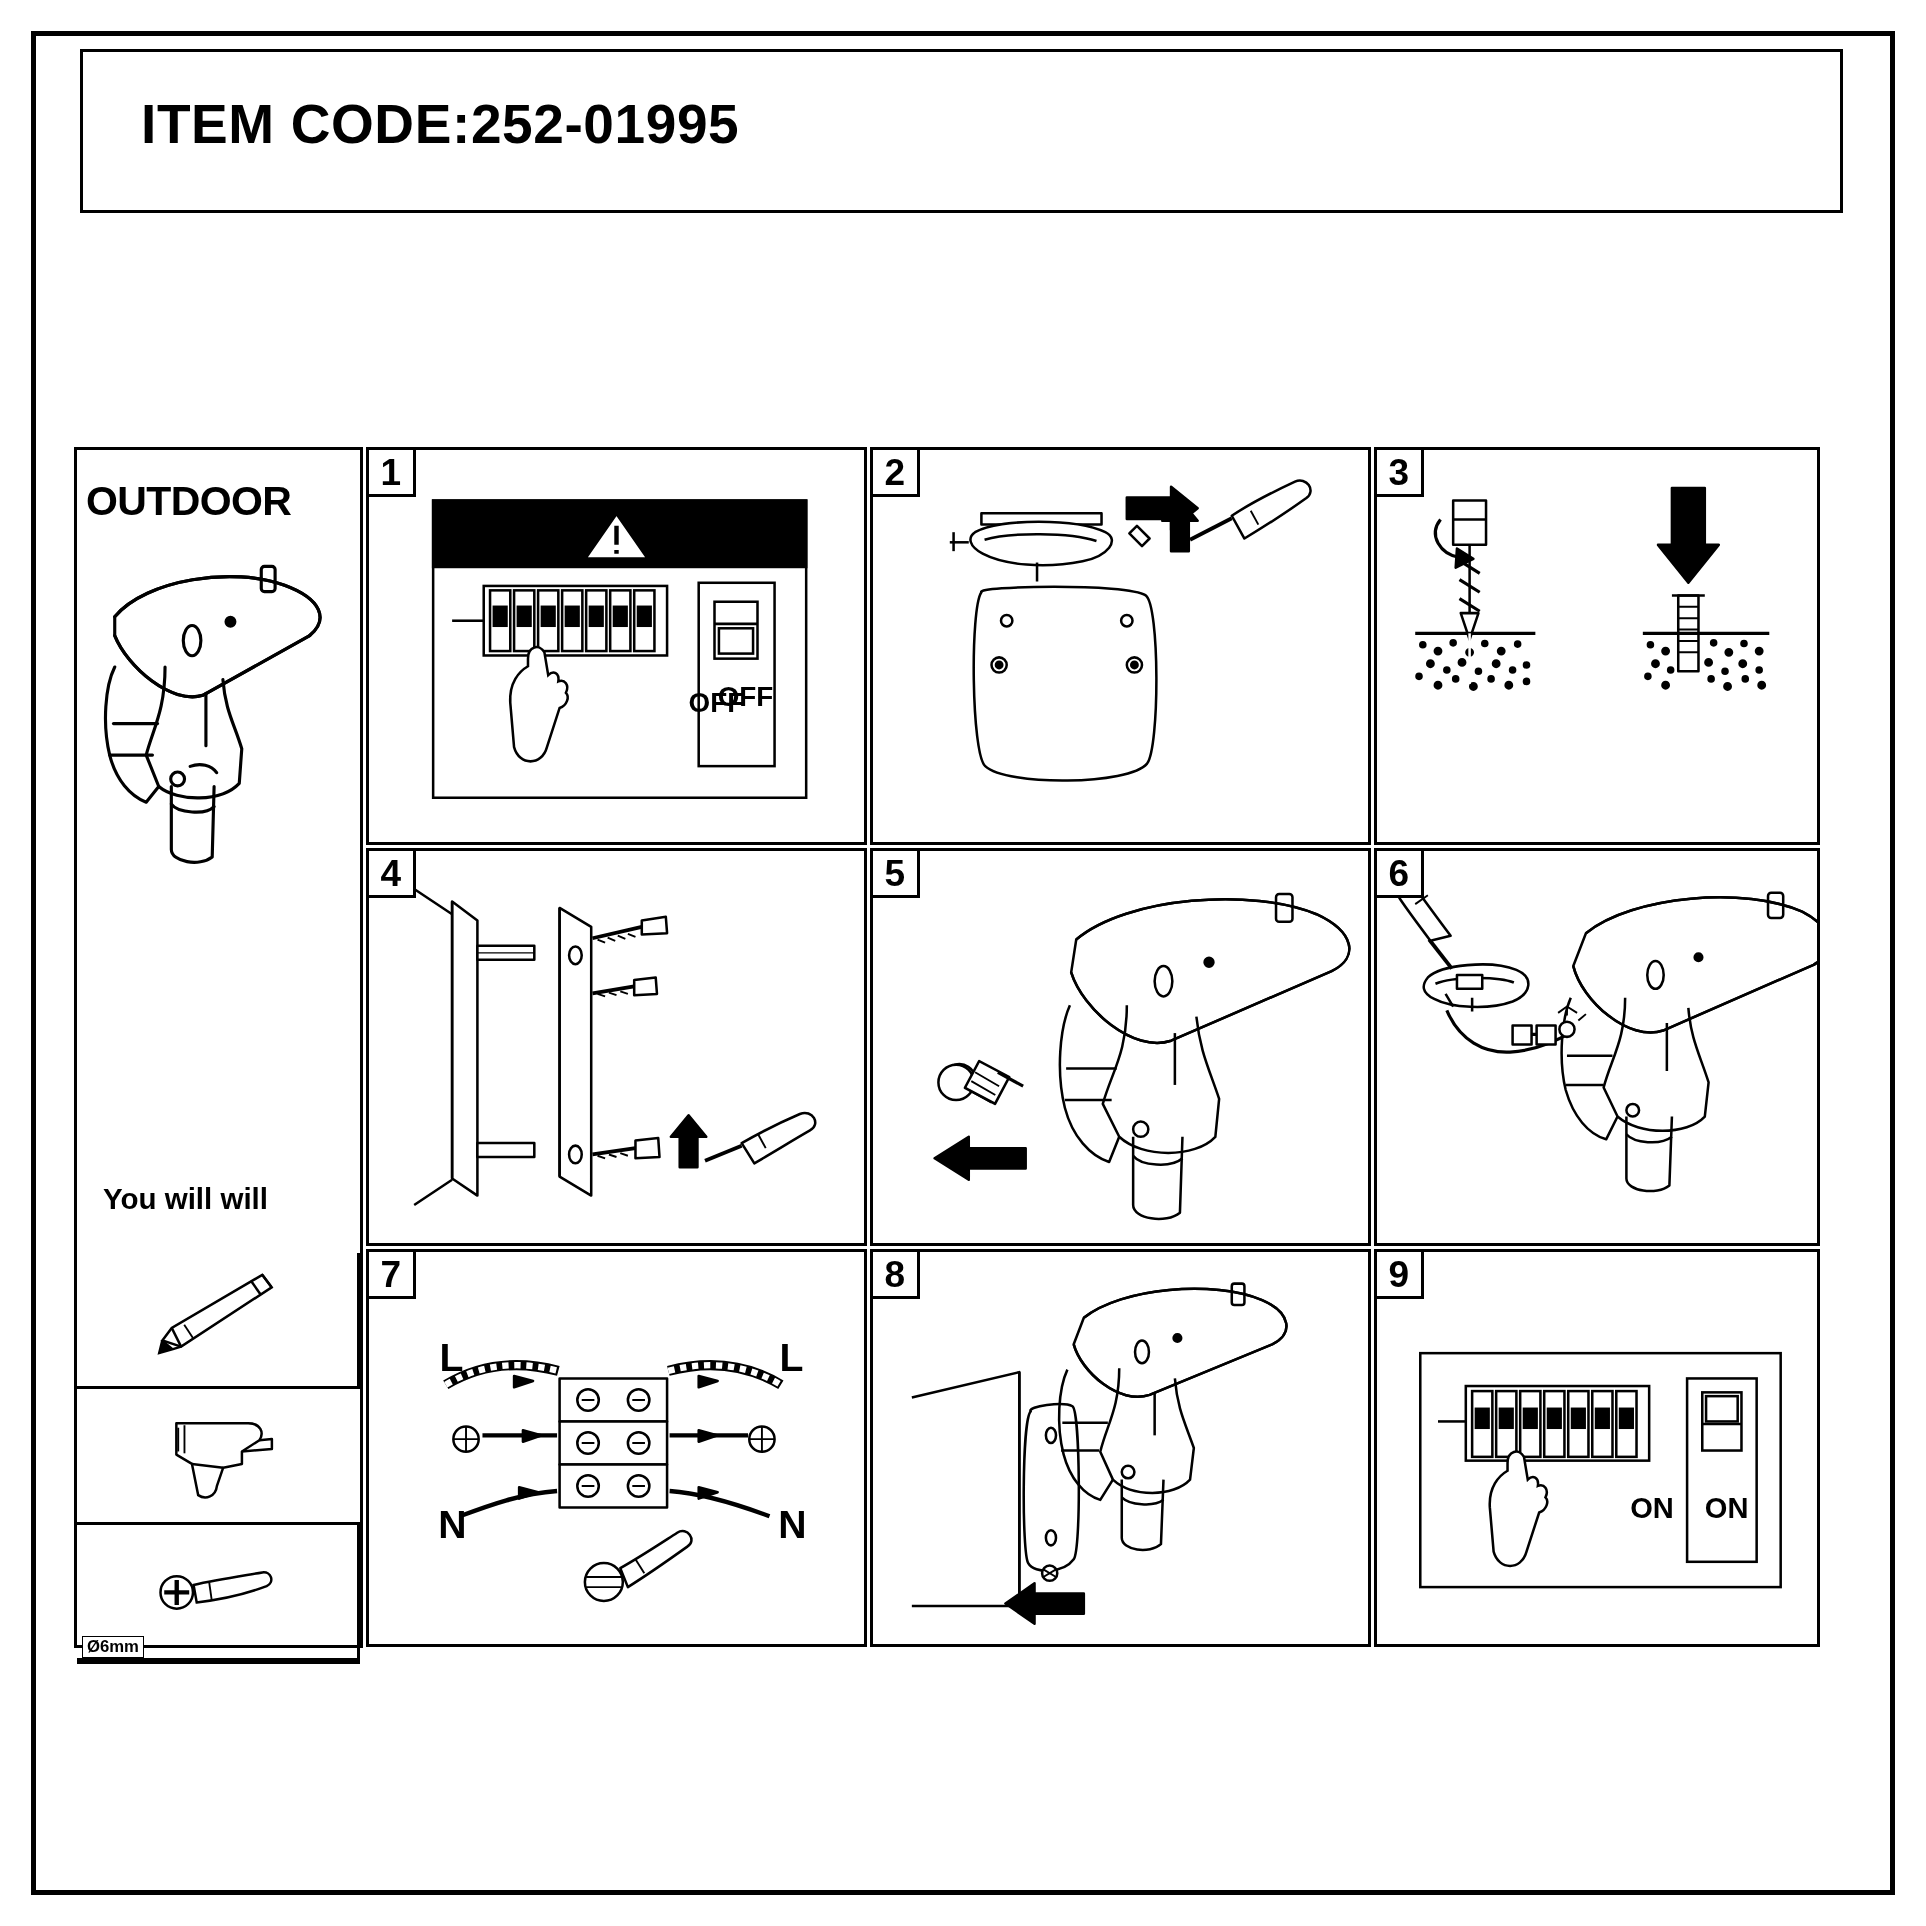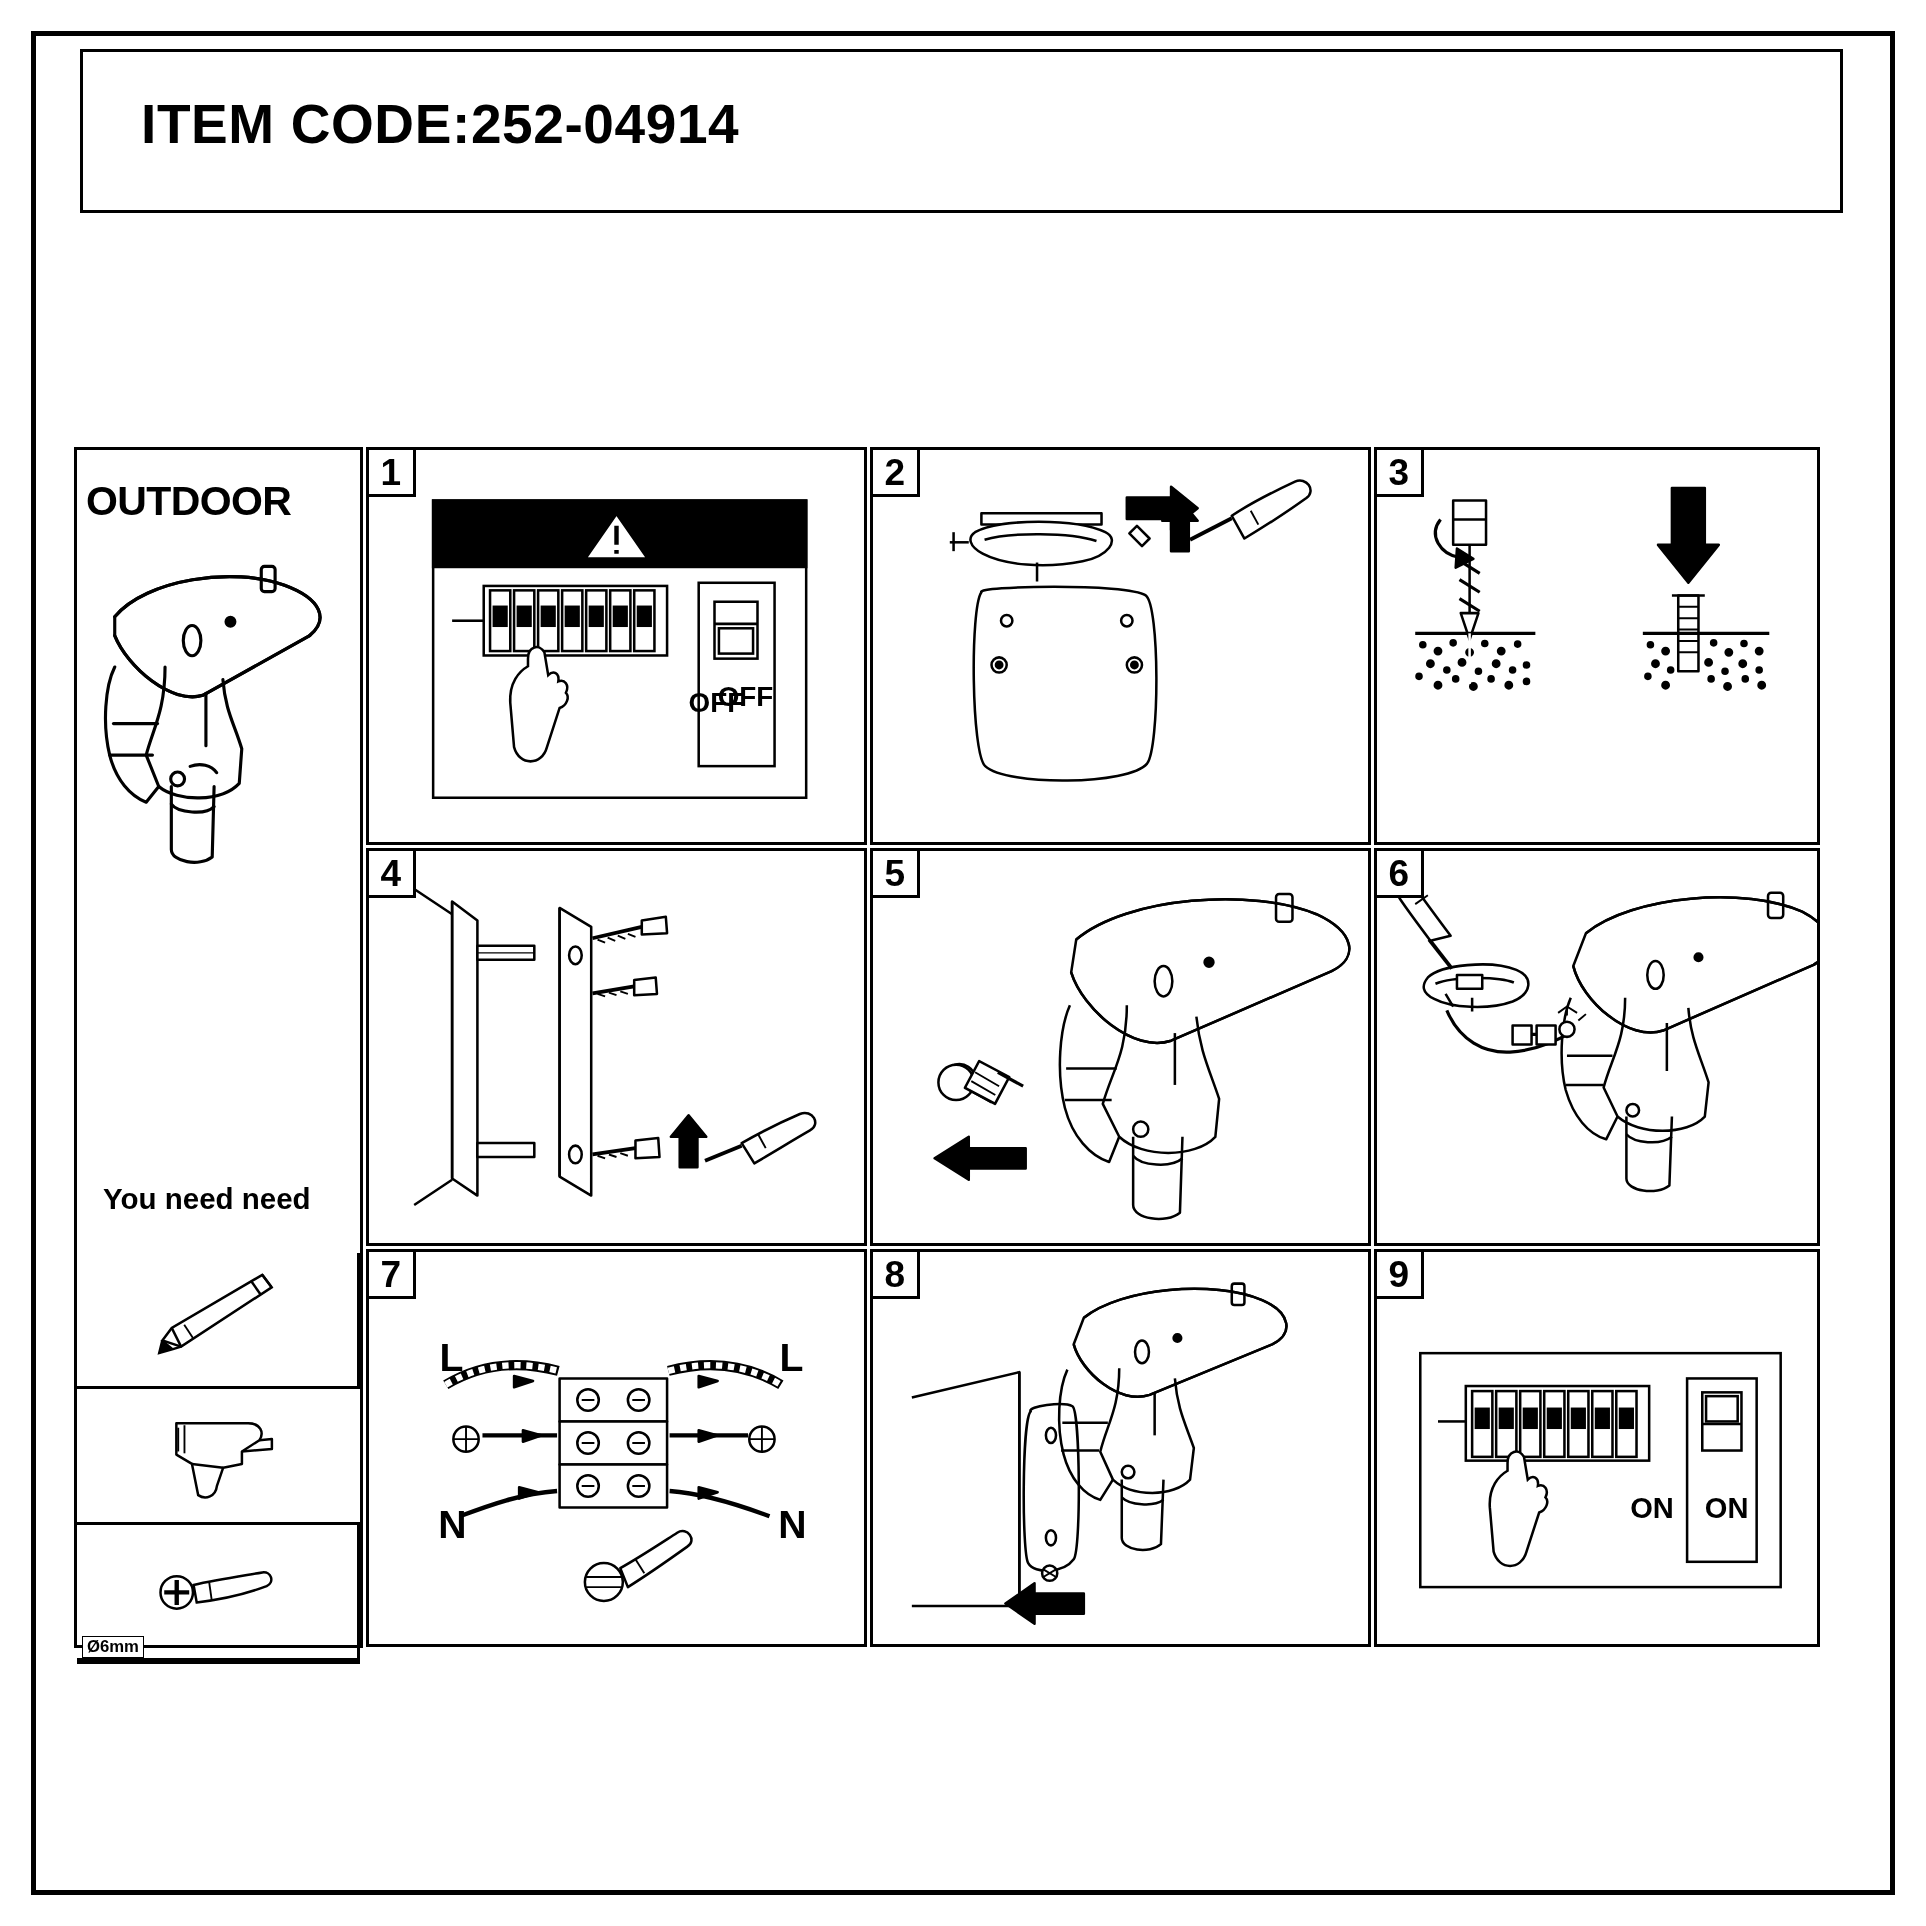--- a/index.html
+++ b/index.html
@@ -125,21 +125,21 @@
     line-height: 1.17;
     white-space: nowrap;
   }
 </style>
 </head>
 <body>
 
 <div class="page">
 
   <div class="header-box">
-    <div class="header-title">ITEM CODE:252-04914</div>
+    <div class="header-title">ITEM CODE:252-01995</div>
   </div>
 
   <div class="grid">
 
     <div class="cell" style="left:19px; top:13px; width:289px; height:1201px;">
       <div class="outdoor-label">OUTDOOR</div>
 
       <svg class="cellsvg" viewBox="0 0 450 1870">
         <g fill="none" stroke="#000" stroke-width="5" stroke-linejoin="round" stroke-linecap="round">
 
@@ -157,21 +157,21 @@
           <path d="M58 420 L128 420"></path>
           <path d="M52 470 L120 470"></path>
 
           <path d="M150 520 L150 620 C150 640 195 648 215 632 L218 520"></path>
           <path d="M150 548 C160 562 205 566 218 552"></path>
           <circle cx="160" cy="508" r="11"></circle>
           <path d="M180 488 C196 482 214 486 222 498"></path>
         </g>
       </svg>
 
-      <div class="need-label">You need need</div>
+      <div class="need-label">You will will</div>
 
       <div class="tools">
         <div class="tool-cell">
           <svg viewBox="0 0 225 213">
             <g fill="none" stroke="#000" stroke-width="4">
               <path d="M25 140 L40 120 L185 35 L200 55 L55 150 Z" fill="#fff"></path>
               <path d="M185 35 L200 55"></path>
               <path d="M25 140 L20 160 L42 154 L55 150"></path>
               <path d="M40 120 L55 150"></path>
               <path d="M168 46 L182 66"></path>

